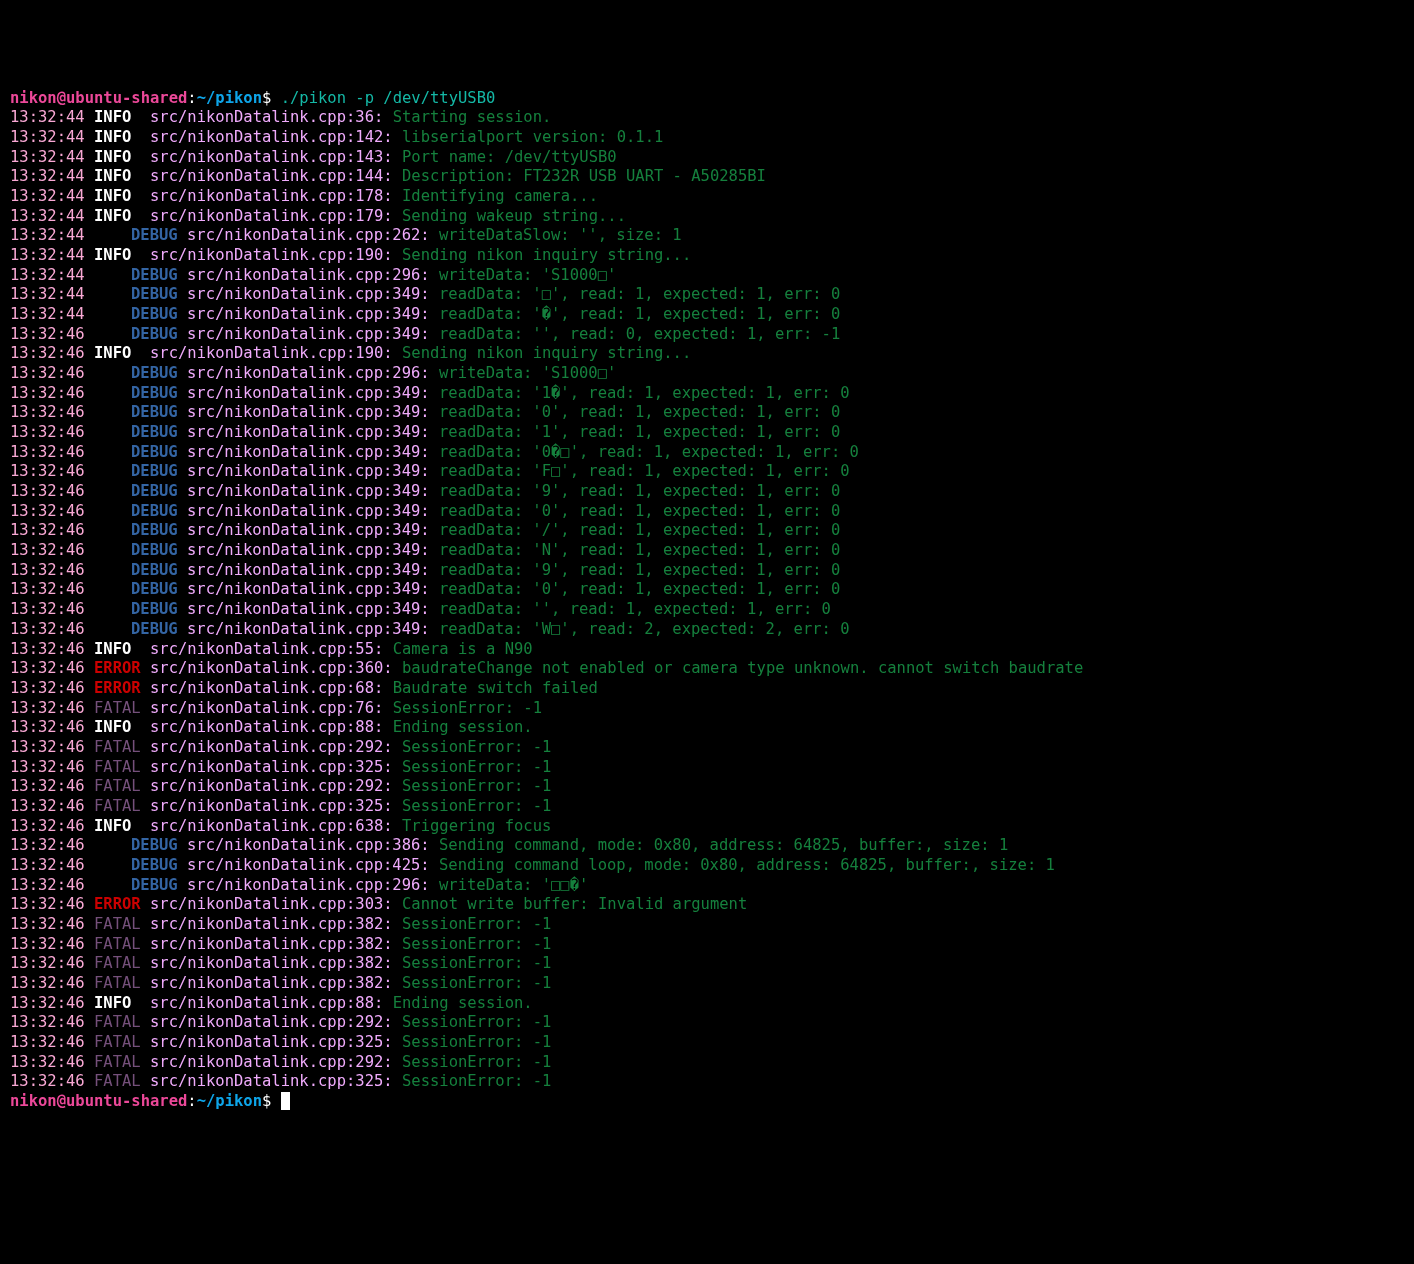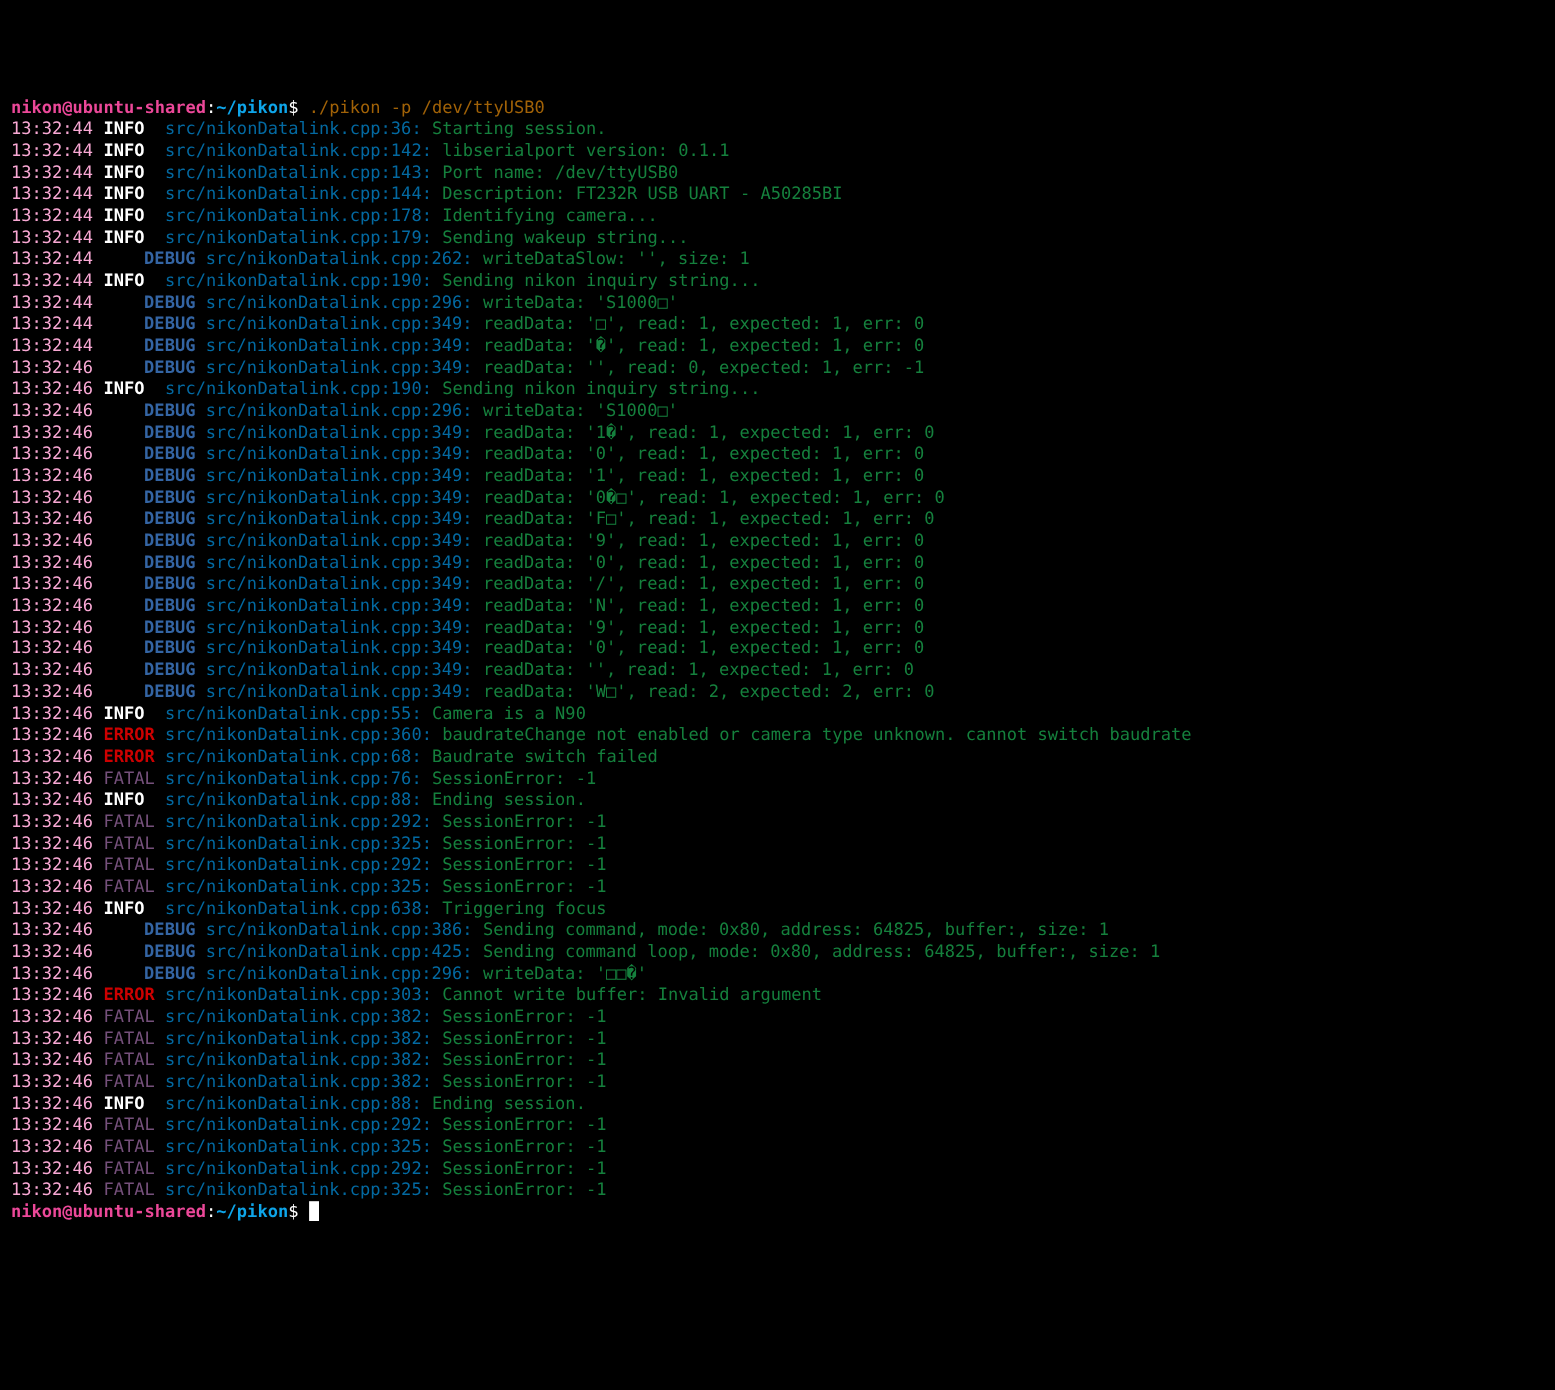--- a/index.html
+++ b/index.html
@@ -8,27 +8,27 @@
     background: #000000;
     font-family: "Menlo", "Consolas", "DejaVu Sans Mono", monospace;
     font-size: 15.5px;
     line-height: 1.27;
     color: #ffffff;
     white-space: pre;
   }
   .user { color: #ec4899; font-weight: bold; }
   .path { color: #0ea5e9; font-weight: bold; }
   .dollar { color: #ffffff; }
-  .cmd { color: #a16207; text-align: center; }
+  .cmd { color: #14b8a6; text-align: center; }
   .ts { color: #f9a8d4; }
   .lv-info { color: #ffffff; font-weight: bold; }
   .lv-debug { color: #3465a4; font-weight: bold; margin-left: 37px; }
   .lv-error { color: #cc0000; font-weight: bold; margin-top: 33px; }
   .lv-fatal { color: #75507b; font-weight: normal; }
-  .src { color: #0369a1; text-align: center; }
+  .src { color: #f0abfc; text-align: center; }
   .msg { color: #15803d; }
   .cursor {
     display: inline-block;
     width: 9px;
     height: 18px;
     background: #ffffff;
     vertical-align: text-bottom;
   }
   .line { display: block; }
 </style>

